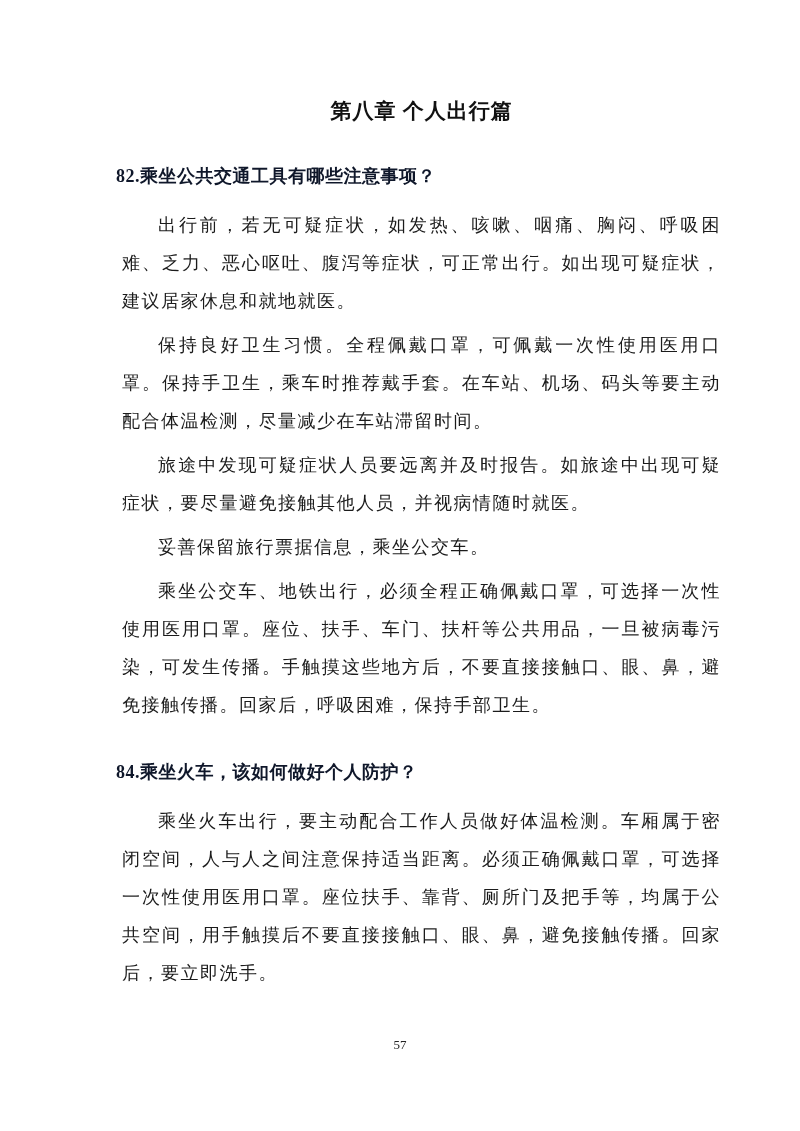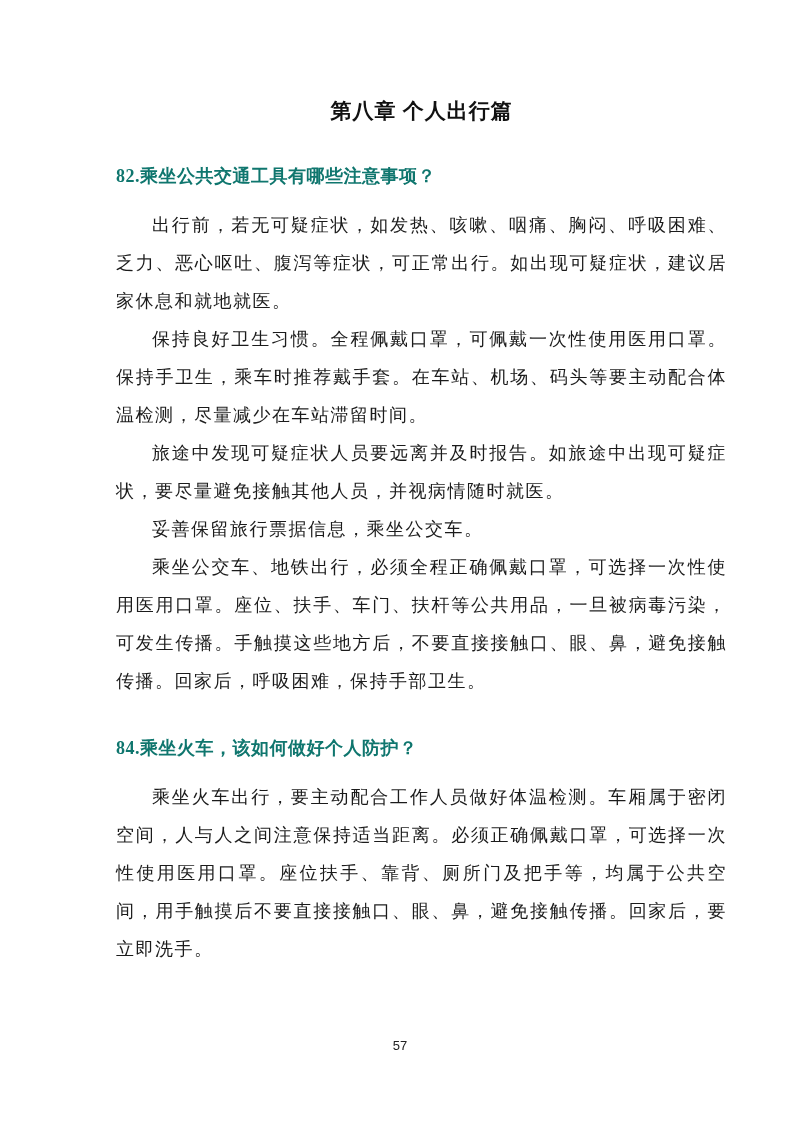--- a/index.html
+++ b/index.html
@@ -27,38 +27,38 @@
     letter-spacing: 1px;
     line-height: 30px;
     color: #111111;
   }
   h2.question-heading {
     margin: 34px 0 16px 0;
     font-size: 18px;
     font-weight: bold;
     line-height: 28px;
     letter-spacing: 0.5px;
-    color: #0f766e;
+    color: #0f172a;
   }
   section.qa-section p.body-paragraph {
-    margin: 0;
+    margin: 6px;
     font-size: 18px;
     line-height: 38px;
     letter-spacing: 1.5px;
     text-indent: 2em;
     text-align: justify;
     color: #1b1b1b;
   }
   .page-number {
     position: absolute;
     left: 0;
     right: 0;
     bottom: 78px;
     text-align: center;
-    font-family: Liberation Sans, sans-serif;
+    font-family: Liberation Serif, serif;
     font-size: 13px;
     color: #222222;
   }
 </style>
 </head>
 <body>
 
 <div class="page">
 
   <h1 class="chapter-title">第八章 个人出行篇</h1>

